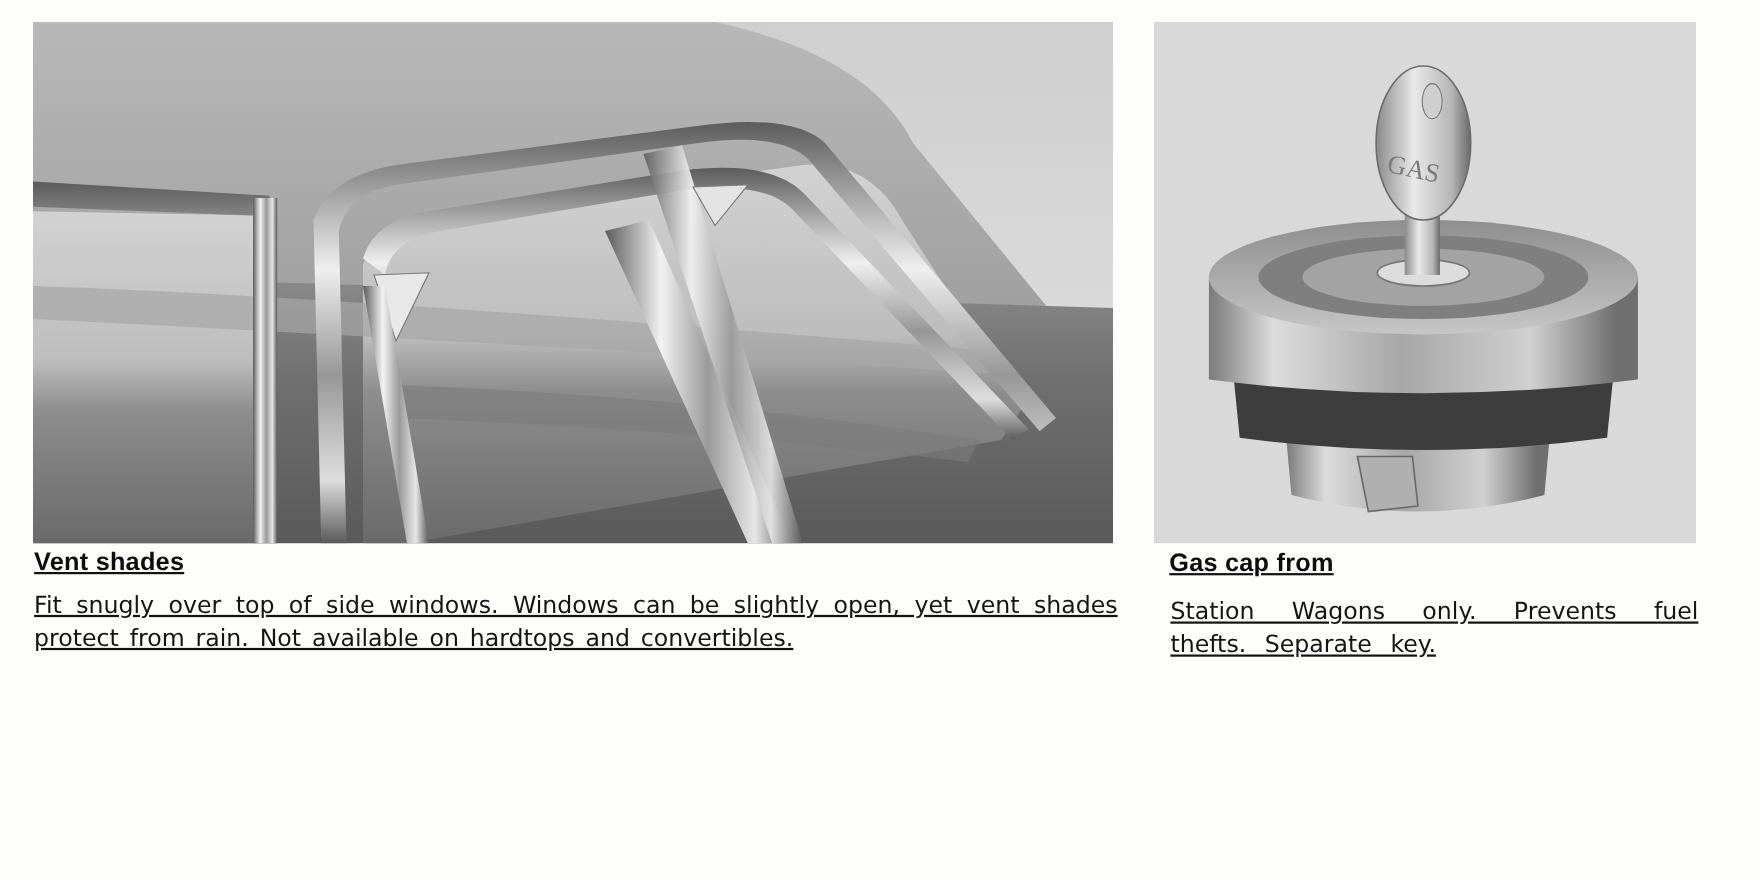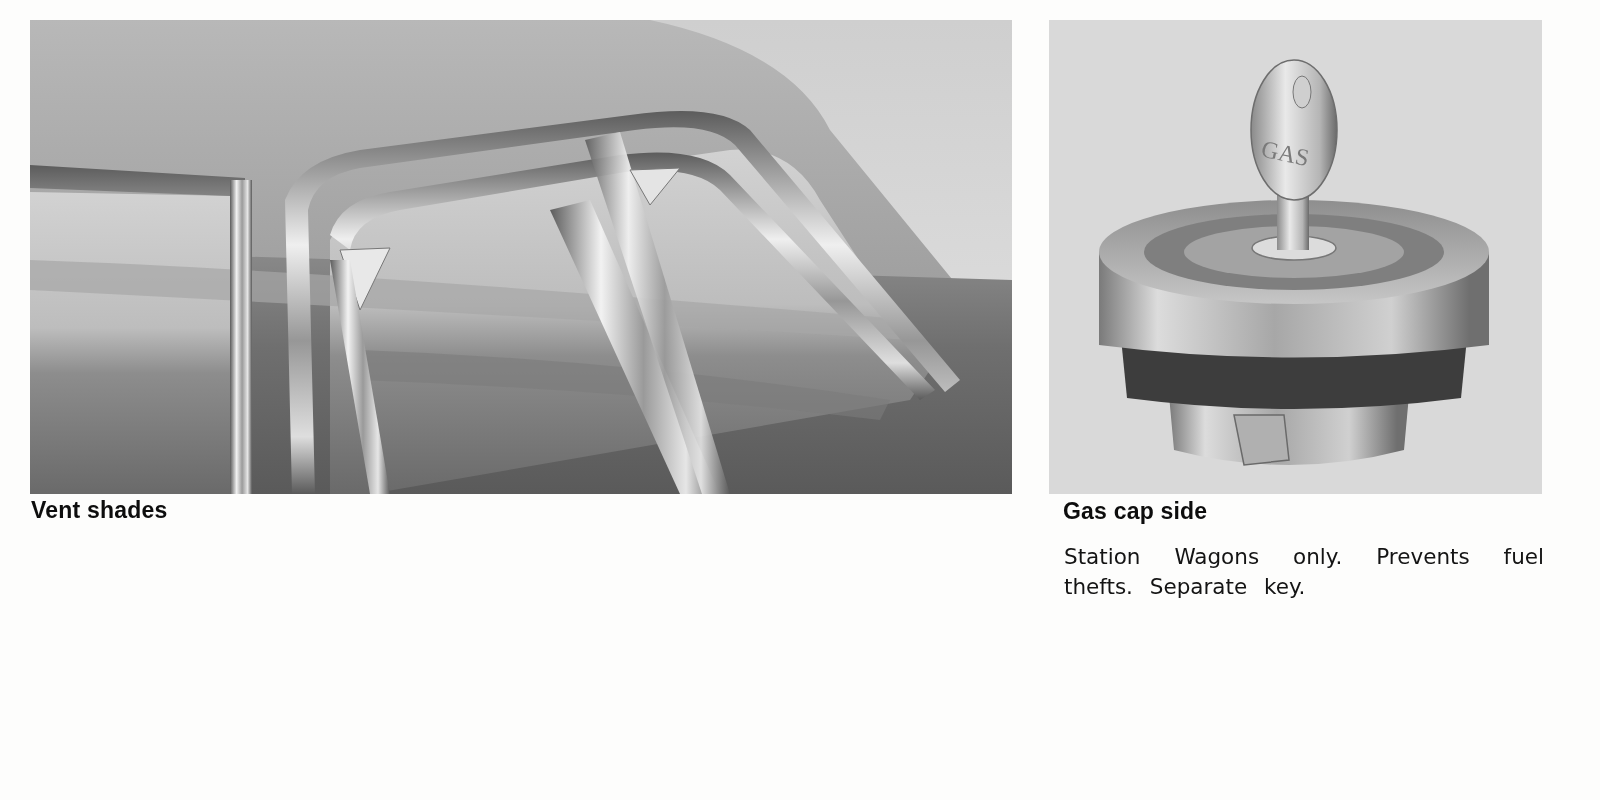--- a/index.html
+++ b/index.html
@@ -6,21 +6,21 @@
   body {
     width: 1600px; height: 800px; position: relative; overflow: hidden;
     background: #fdfdfc;
     font-family: "Liberation Sans", sans-serif;
     color: #111;
   }
   .photo { position: absolute; overflow: hidden; }
   .photo svg { display: block; width: 100%; height: 100%; }
   #photo-left { left: 30px; top: 20px; width: 982px; height: 474px; }
   #photo-right { left: 1049px; top: 20px; width: 493px; height: 474px; }
-  .caption { position: absolute; }
+  .caption { position: absolute; text-decoration: underline; }
   .caption h2 {
     margin: 0; font-family: "Liberation Sans", sans-serif;
     font-weight: bold; font-size: 23px; letter-spacing: 0.2px; color: #0d0d0d;
   }
   .caption p {
     margin: 0; font-family: "DejaVu Sans", sans-serif;
     font-size: 21px; line-height: 30px; color: #141414;
     text-align: justify; text-align-last: left; word-spacing: 3px;
   }
   #caption-left { left: 31px; top: 494px; width: 998px; }
@@ -140,18 +140,19 @@
     <rect x="228" y="150" width="32" height="80" fill="url(#keyG)"></rect>
 
     <ellipse cx="245" cy="110" rx="43" ry="70" fill="url(#keyG)" stroke="#6d6d6d" stroke-width="1.5"></ellipse>
     <ellipse cx="253" cy="72" rx="9" ry="16" fill="#cfcfcf" stroke="#777" stroke-width="1"></ellipse>
     <text x="214" y="142" font-family="Liberation Serif, serif" font-size="24" fill="#7a7a7a" transform="rotate(12 240 125)">GAS</text>
   </svg>
 </div>
 
 <div class="caption" id="caption-left">
   <h2>Vent shades</h2>
+  <p>Fit snugly over top of side windows. Windows can be slightly open, yet vent shades protect from rain. Not available on hardtops and convertibles.</p>
 </div>
 
 <div class="caption" id="caption-right">
-  <h2>Gas cap side</h2>
+  <h2>Gas cap from</h2>
   <p>Station Wagons only. Prevents fuel thefts. Separate key.</p>
 </div>
 
 </body></html>

